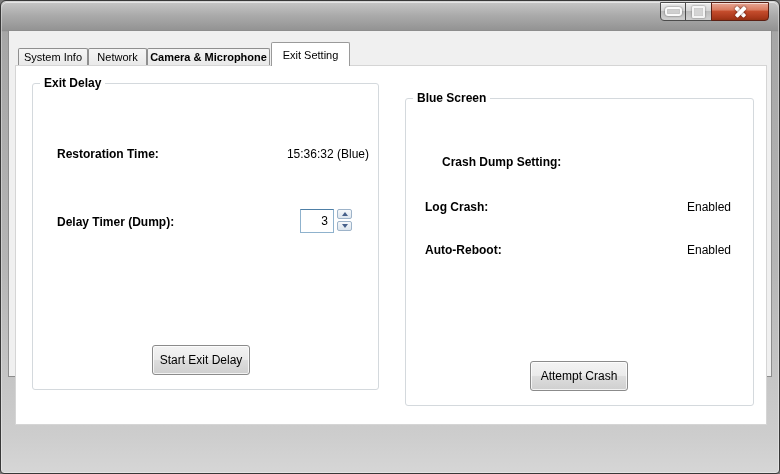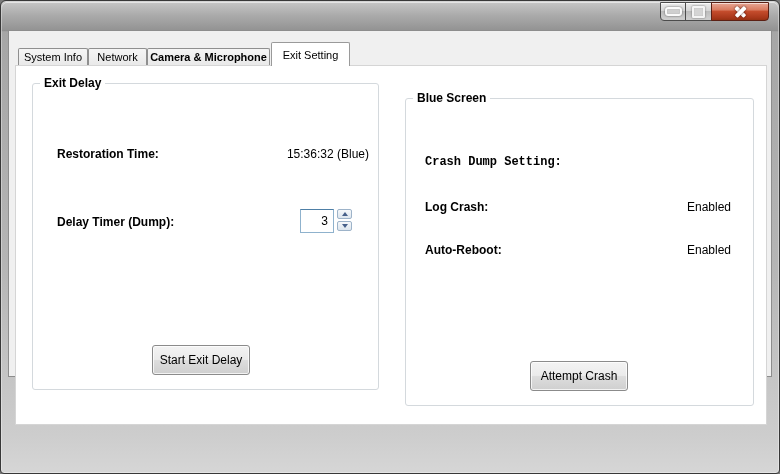--- a/index.html
+++ b/index.html
@@ -95,21 +95,21 @@
   }
   .spin-btns{display:flex;flex-direction:column;margin-left:3px;gap:2px;}
   .spin-btn{
     width:15px;height:10px;border:1px solid #9db3c9;border-radius:2px;
     background:linear-gradient(#f6f8fa,#dde6ee);
     display:flex;align-items:center;justify-content:center;padding:0;cursor:default;
   }
   .arr-up{width:0;height:0;border-left:3.5px solid transparent;border-right:3.5px solid transparent;border-bottom:4px solid #47608a;}
   .arr-dn{width:0;height:0;border-left:3.5px solid transparent;border-right:3.5px solid transparent;border-top:4px solid #47608a;}
   
-  .row-crash{left:19px;right:22px;top:53px;height:20px;font-family:Liberation Mono, monospace;}
+  .row-crash{left:36px;right:22px;top:53px;height:20px;}
   .row-log{left:19px;right:22px;top:99px;height:17px;}
   .row-auto{left:19px;right:22px;top:142px;height:17px;text-align:center;}
   
   .pbtn{
     position:absolute;width:98px;height:30px;box-sizing:border-box;
     border:1px solid #8b8b8b;border-radius:3px;
     background:linear-gradient(#f3f3f3,#ebebeb 48%,#dddddd 52%,#cfcfcf);
     box-shadow:inset 0 0 0 1px rgba(255,255,255,.75);
     font:12px "Liberation Sans","DejaVu Sans",sans-serif;color:#000;cursor:default;
   }

